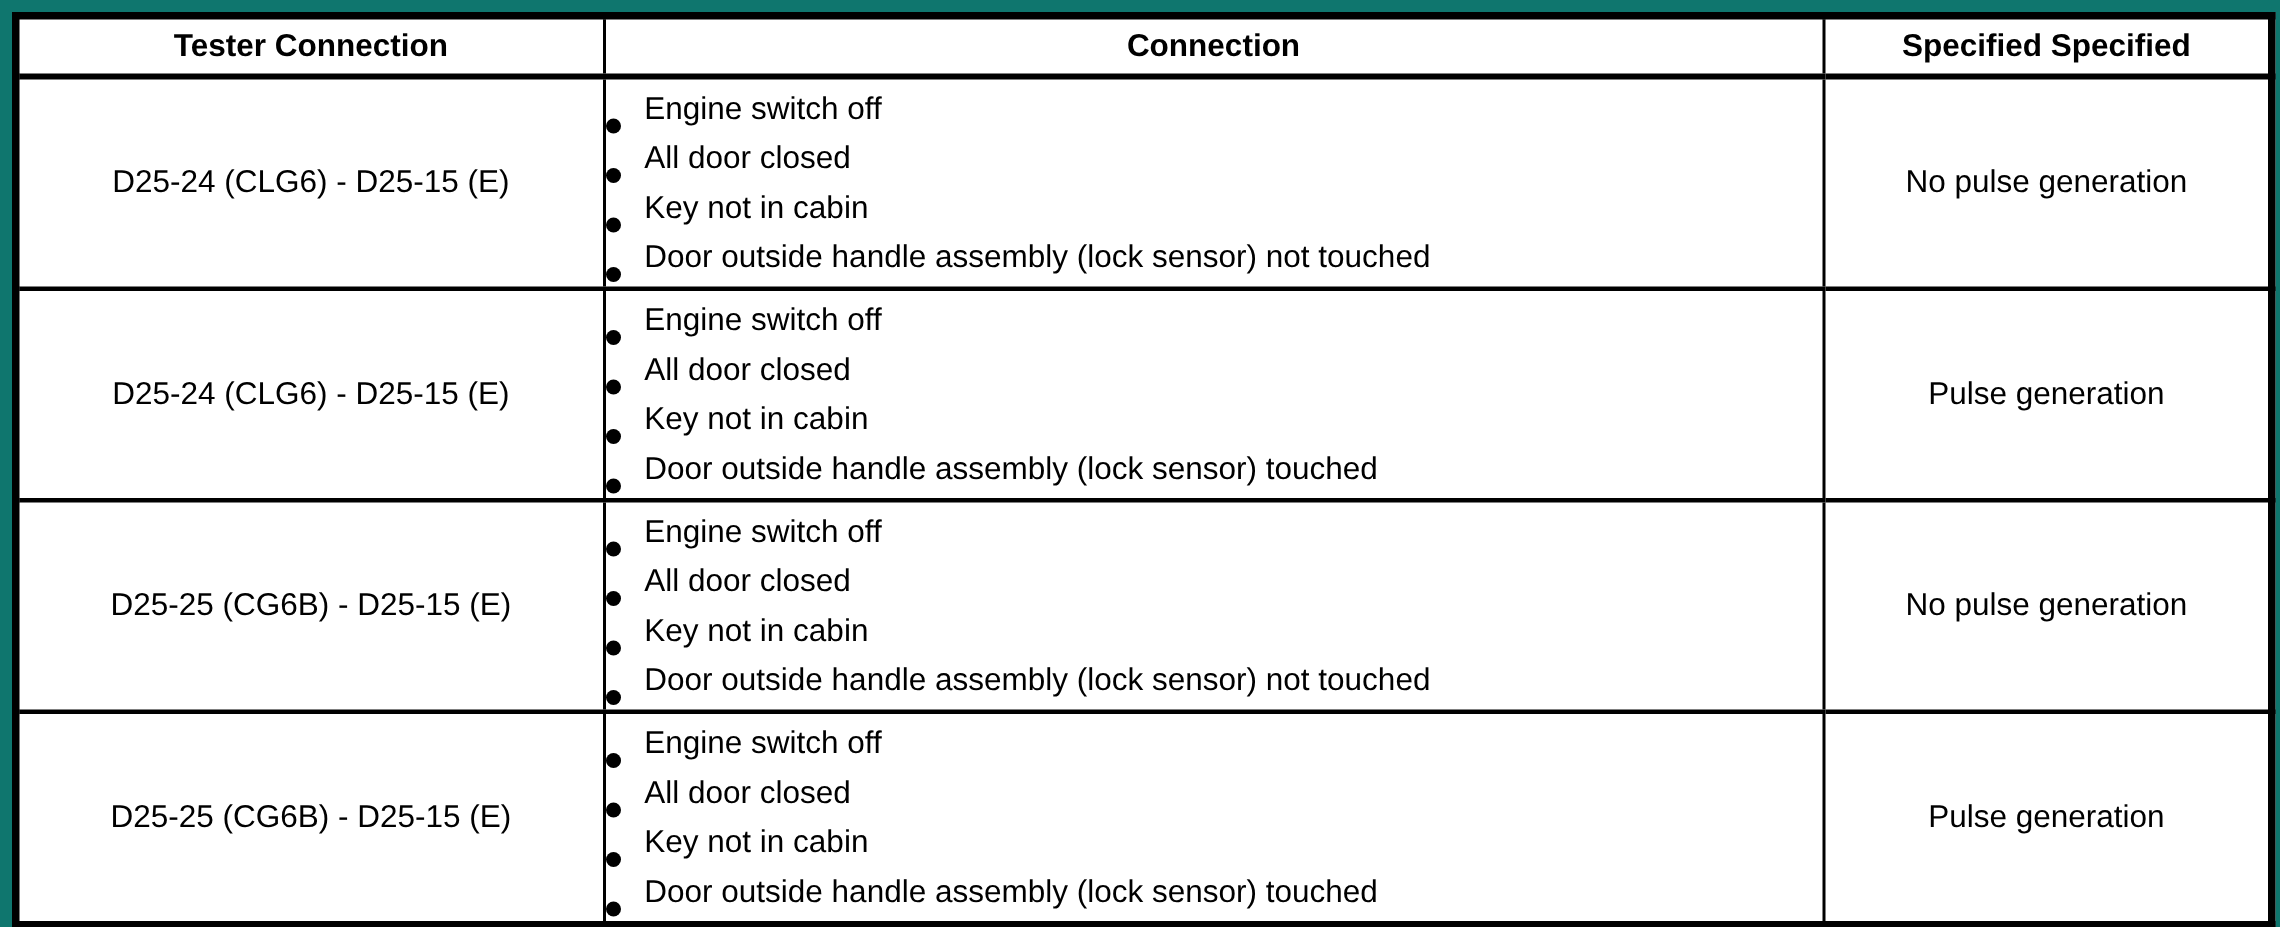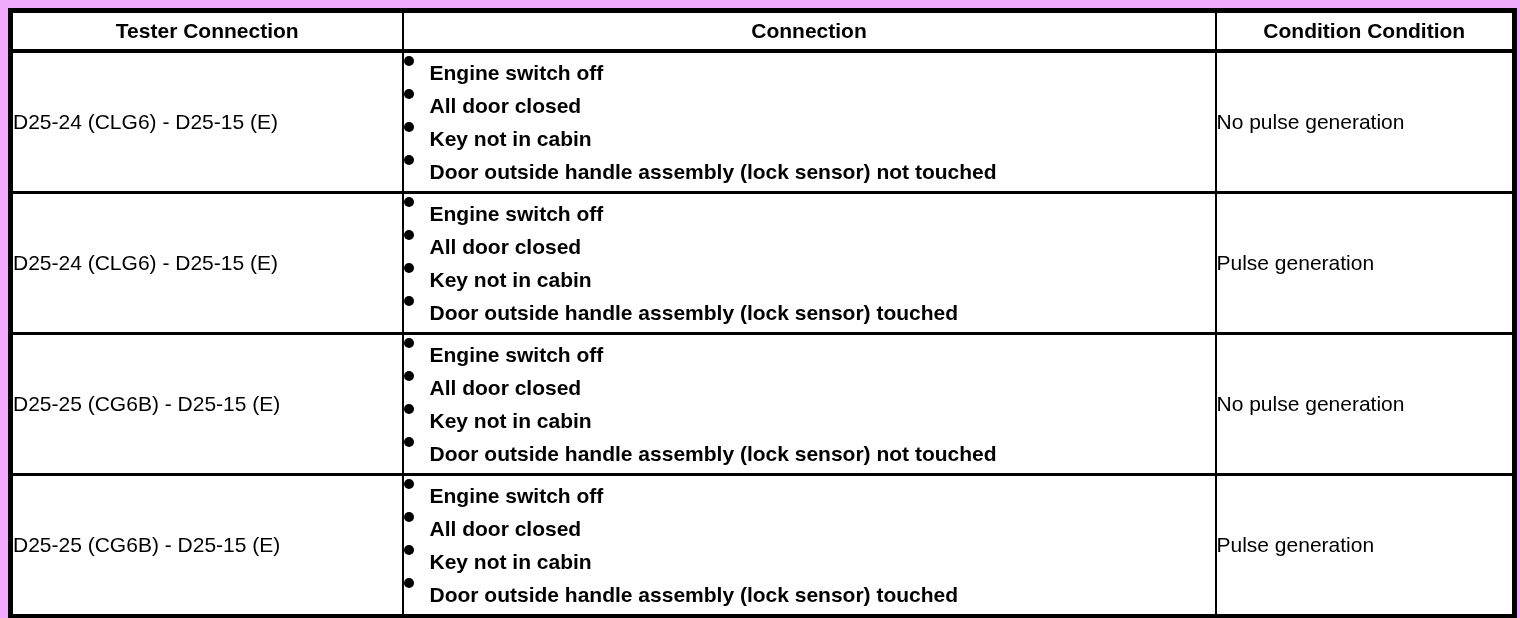--- a/index.html
+++ b/index.html
@@ -7,21 +7,21 @@
     padding: 0;
     background: #ffffff;
     font-family: "Liberation Sans", sans-serif;
     color: #000000;
   }
   .page {
     width: 1520px;
     height: 618px;
     box-sizing: border-box;
     padding: 8px;
-    background: #f0abfc;
+    background: #0f766e;
   }
   table.spec-table {
     border-collapse: collapse;
     table-layout: fixed;
     width: 1504px;
     background: #ffffff;
   }
   table.spec-table, table.spec-table th, table.spec-table td {
     border: 2px solid #000000;
   }
@@ -42,37 +42,36 @@
     border-bottom-width: 3px;
     height: 138px;
     font-size: 21px;
     font-weight: normal;
     vertical-align: middle;
     padding: 0;
   }
   td.cell-connection, td.cell-specified {
     padding-left: 5px;
     padding-right: 4px;
-    text-align: left;
+    text-align: center;
   }
   td.cell-condition {
     padding-left: 28px;
     padding-right: 8px;
   }
   ul.cond-list {
     list-style: none;
     margin: 0;
     padding: 0;
   }
   ul.cond-list li {
     display: flex;
-    align-items: flex-start;
+    align-items: flex-end;
     line-height: 33px;
     height: 33px;
-    font-weight: bold;
   }
   .dot {
     flex: 0 0 auto;
     width: 10px;
     height: 10px;
     border-radius: 50%;
     background: #000000;
     margin-right: 16px;
   }
 </style>
@@ -83,21 +82,21 @@
   <table class="spec-table">
     <colgroup>
       <col style="width:392px">
       <col style="width:813px">
       <col style="width:299px">
     </colgroup>
     <thead>
       <tr>
         <th>Tester Connection</th>
         <th>Connection</th>
-        <th>Condition Condition</th>
+        <th>Specified Specified</th>
       </tr>
     </thead>
     <tbody>
       <tr>
         <td class="cell-connection">D25-24 (CLG6) - D25-15 (E)</td>
         <td class="cell-condition">
           <ul class="cond-list">
             <li>
                 <span class="dot"></span>
                 <span>Engine switch off</span>

